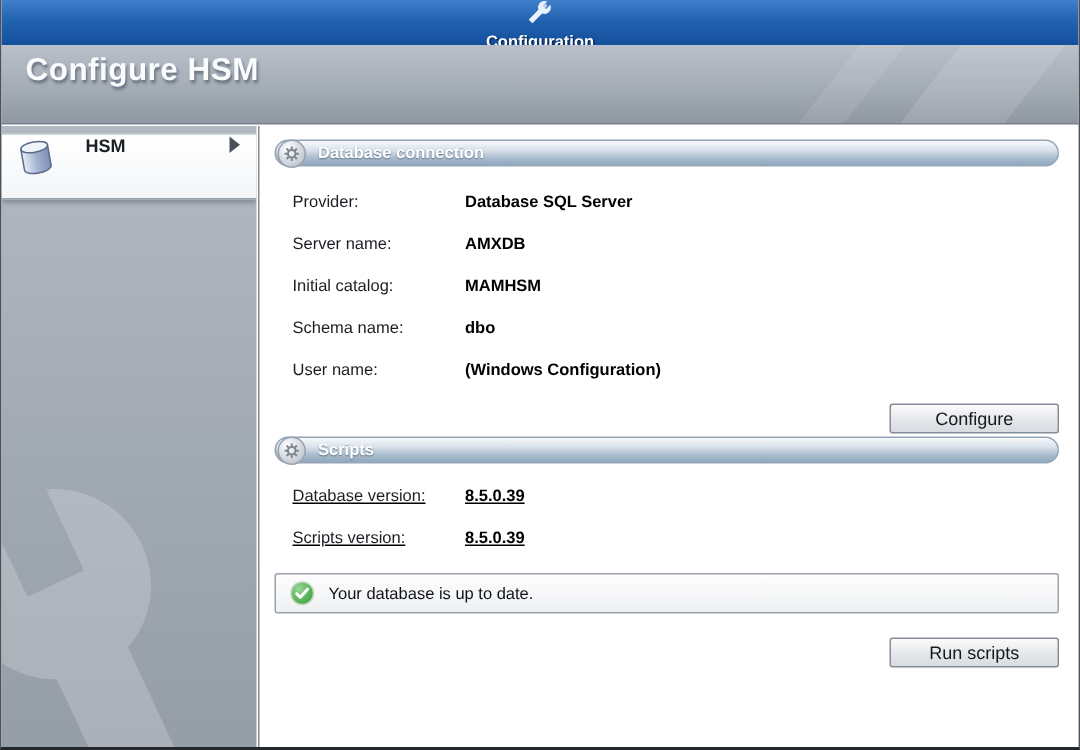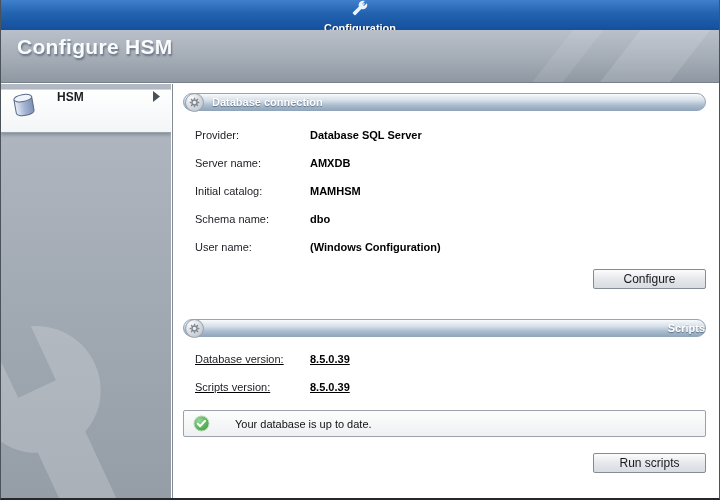--- a/index.html
+++ b/index.html
@@ -102,26 +102,26 @@
   .fvalue{ font-weight:bold; color:#000; }
 
   .btn-row{ display:flex; justify-content:flex-end; }
   .btn-row.configure{ margin-top:8px; }
   .btn-row.run{ margin-top:16px; }
   .btn{
     width:113px; height:20px; font-size:12px; font-family:inherit; color:#16191d;
     background:linear-gradient(180deg,#fcfcfc 0%, #e6e8ec 50%, #d8dbe0 100%);
     border:1px solid #848c96; border-radius:2px; cursor:pointer;
   }
-  .section-bar.scripts{ margin-top:30px;justify-content:flex-end; }
+  .section-bar.scripts{ margin-top:2px; }
 
   .status-box{
     margin-top:9px; height:27px; border:1px solid #9aa2ac; border-radius:2px;
     background:linear-gradient(180deg,#fdfdfd,#eef0f2);
-    display:flex; align-items:center; gap:25px; padding:0 9px; font-size:11px; color:#101216;
+    display:flex; align-items:center; gap:9px; padding:0 9px; font-size:11px; color:#101216;
   }
   .check-icon{ display:flex; }
 </style>
 </head>
 <body>
 
 <div class="window">
 
   <div class="titlebar">
     <span class="app-icon">

